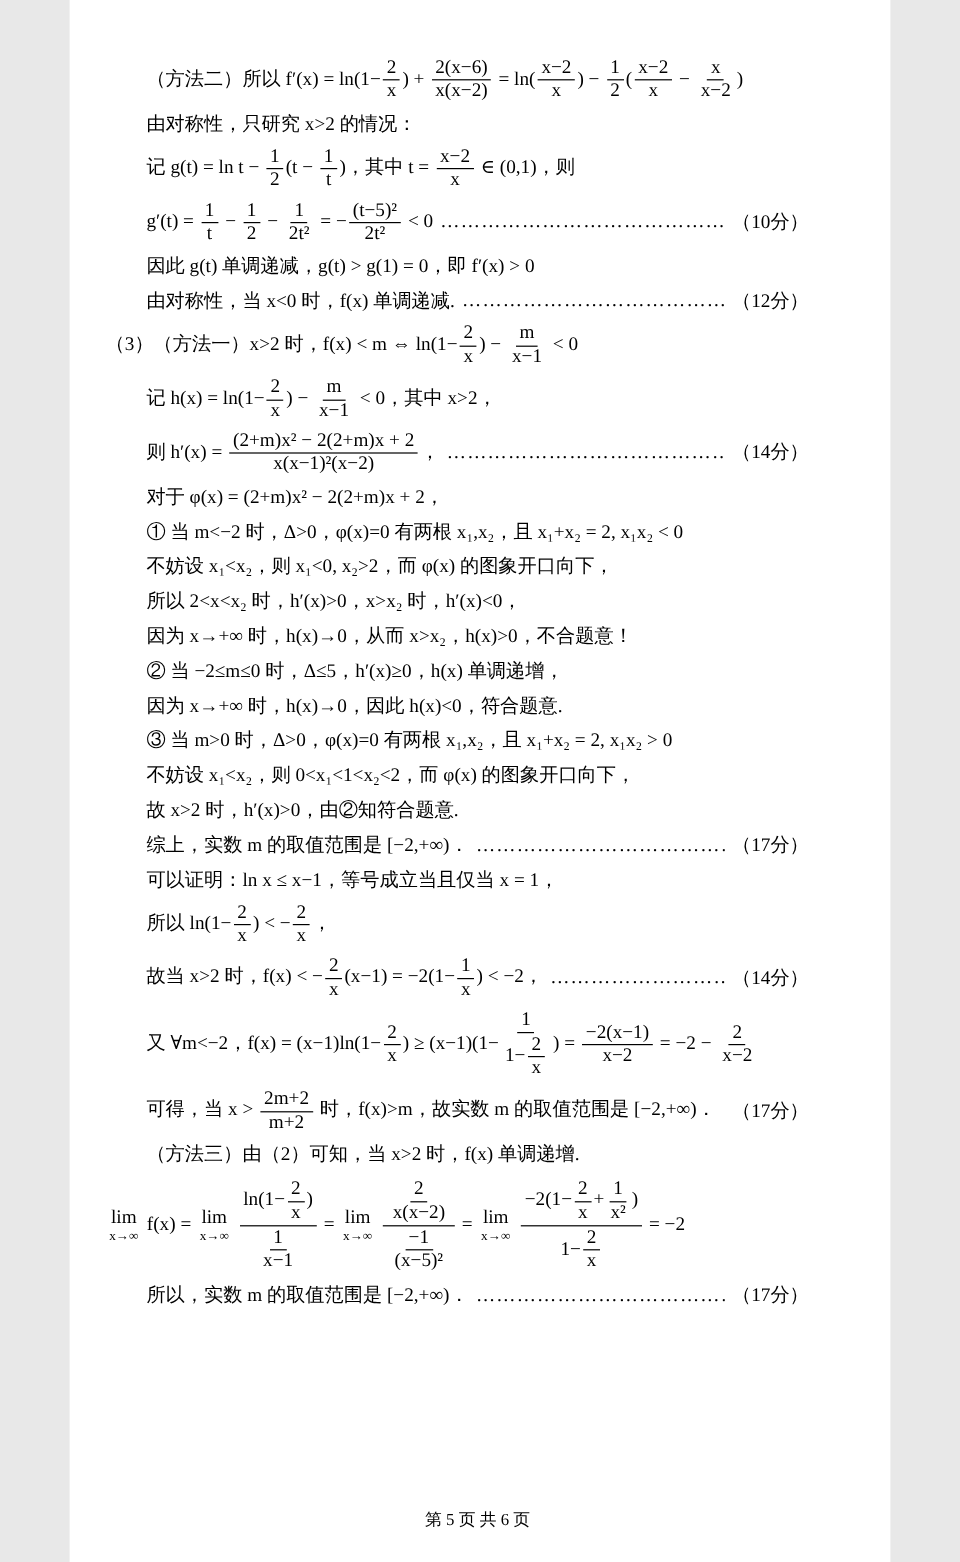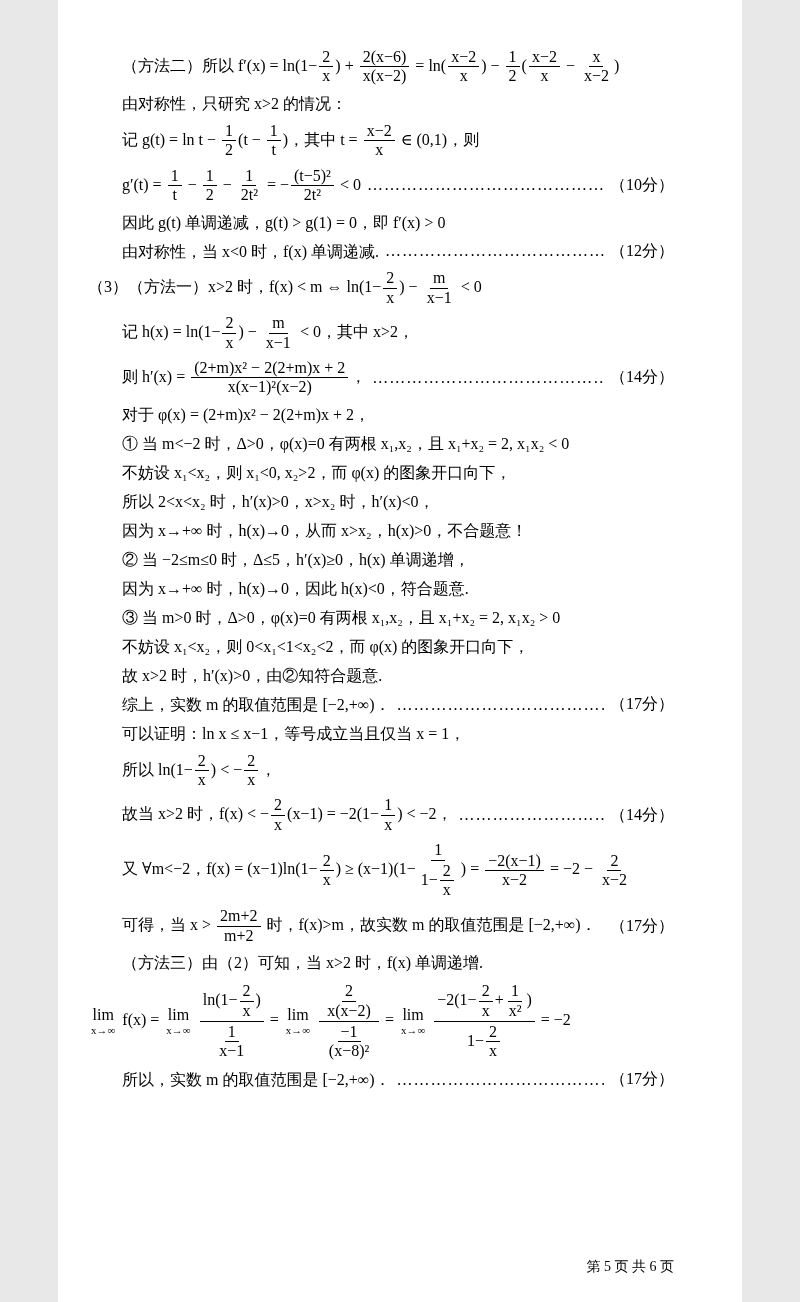--- a/index.html
+++ b/index.html
@@ -16,21 +16,21 @@
   .leader{flex:1 1 auto;overflow:hidden;white-space:nowrap;margin:0 6px;letter-spacing:1px;}
   .leader::before{content:"………………………………………………………………………………………………………………………………";}
   .score{white-space:nowrap;flex:0 0 auto;}
   .frac{display:inline-flex;flex-direction:column;align-items:center;vertical-align:middle;
         margin:1px 2px;line-height:1.15;text-align:center;}
   .frac > .num{display:block;border-bottom:1px solid #000;padding:0 3px;}
   .frac > .den{display:block;padding:0 3px;}
   .limwrap{display:inline-flex;flex-direction:column;align-items:center;vertical-align:middle;
         line-height:1.05;margin:0 3px;}
   .limwrap > .limunder{font-size:11px;margin-top:1px;}
-  .footer{margin-top:auto;text-align:right;font-size:14px;padding-top:24px;padding-bottom:8px;}
+  .footer{margin-top:auto;text-align:center;font-size:14px;padding-top:24px;padding-bottom:8px;}
 </style>
 </head>
 <body>
 
 <div class="page">
   <div class="lines">
       <div class="line">
         <span class="math">（方法二）所以 f′(x) = ln(1−<span class="frac">
             <span class="num">2</span>
             <span class="den">x</span>
@@ -223,21 +223,21 @@
           </span> = <span class="limwrap">
             <span class="limbase">lim</span>
             <span class="limunder">x→∞</span>
           </span> <span class="frac">
             <span class="num"><span class="frac">
                 <span class="num">2</span>
                 <span class="den">x(x−2)</span>
               </span></span>
             <span class="den"><span class="frac">
                 <span class="num">−1</span>
-                <span class="den">(x−8)²</span>
+                <span class="den">(x−5)²</span>
               </span></span>
           </span> = <span class="limwrap">
             <span class="limbase">lim</span>
             <span class="limunder">x→∞</span>
           </span> <span class="frac">
             <span class="num">−2(1−<span class="frac">
                 <span class="num">2</span>
                 <span class="den">x</span>
               </span>+<span class="frac">
                 <span class="num">1</span>

